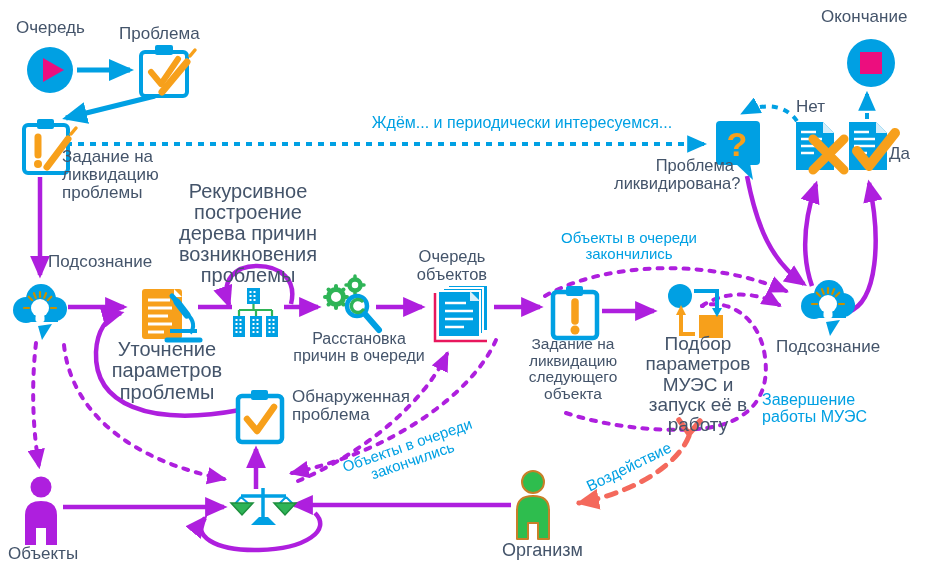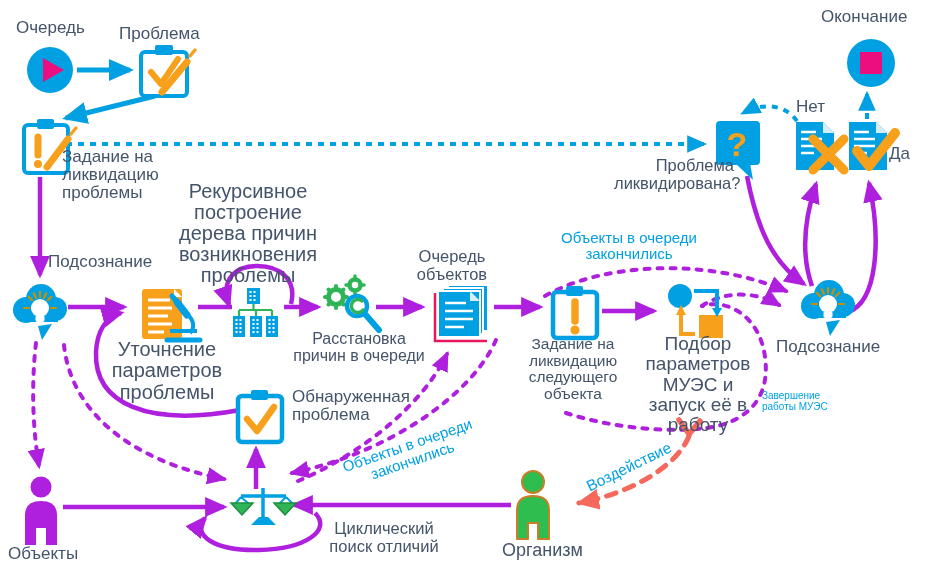--- a/index.html
+++ b/index.html
@@ -268,20 +268,21 @@
     <circle cx="533" cy="482" r="11" fill="#2EBD4E" stroke="#C87F28" stroke-width="2"></circle>
     <path d="M517,539 V510 Q517,496 533,496 Q549,496 549,510 V539 H538 V523 H528 V539 Z" fill="#2EBD4E" stroke="#C87F28" stroke-width="2" stroke-linejoin="round"></path>
   </g>
 </svg>
 
 <div class="lbl" style="left:16px;top:19px">Очередь</div>
 <div class="lbl" style="left:119px;top:25px">Проблема</div>
 <div class="lbl" style="left:62px;top:148px">Задание на
 ликвидацию
 проблемы</div>
+<div class="lbl c ctr" style="left:352px;top:114px;width:340px;font-size:16px">Ждём... и периодически интересуемся...</div>
 <div class="lbl rt" style="left:614px;top:157px;width:120px;font-size:16.5px">Проблема
 ликвидирована?</div>
 <div class="lbl" style="left:796px;top:98px">Нет</div>
 <div class="lbl" style="left:889px;top:145px">Да</div>
 <div class="lbl" style="left:821px;top:8px">Окончание</div>
 <div class="lbl" style="left:48px;top:253px">Подсознание</div>
 <div class="lbl ctr" style="left:178px;top:181px;width:140px;font-size:20px;line-height:1.05">Рекурсивное
 построение
 дерева причин
 возникновения
@@ -298,25 +299,23 @@
 следующего
 объекта</div>
 <div class="lbl ctr" style="left:641px;top:334px;width:114px;font-size:19px">Подбор
 параметров
 МУЭС и
 запуск её в
 работу</div>
 <div class="lbl" style="left:776px;top:338px">Подсознание</div>
 <div class="lbl c ctr" style="left:549px;top:230px;width:160px;font-size:15px">Объекты в очереди
 закончились</div>
-<div class="lbl c" style="left:762px;top:391px;font-size:10px">Завершение
+<div class="lbl c" style="left:762px;top:391px;font-size:16px">Завершение
 работы МУЭС</div>
 <div class="lbl c ctr" style="left:326px;top:437px;width:168px;font-size:15px;transform:rotate(-19deg)">Объекты в очереди
 закончились</div>
 <div class="lbl c" style="left:583px;top:459px;font-size:15.5px;transform:rotate(-26deg)">Воздействие</div>
 <div class="lbl" style="left:292px;top:388px;font-size:17px">Обнаруженная
 проблема</div>
 <div class="lbl" style="left:8px;top:545px">Объекты</div>
-<div class="lbl ctr" style="left:310px;top:520px;width:148px;font-size:16.5px">Циклический
-поиск отличий</div>
 <div class="lbl" style="left:502px;top:541px;font-size:18px">Организм</div>
 
 </div>
 
 </body></html>

